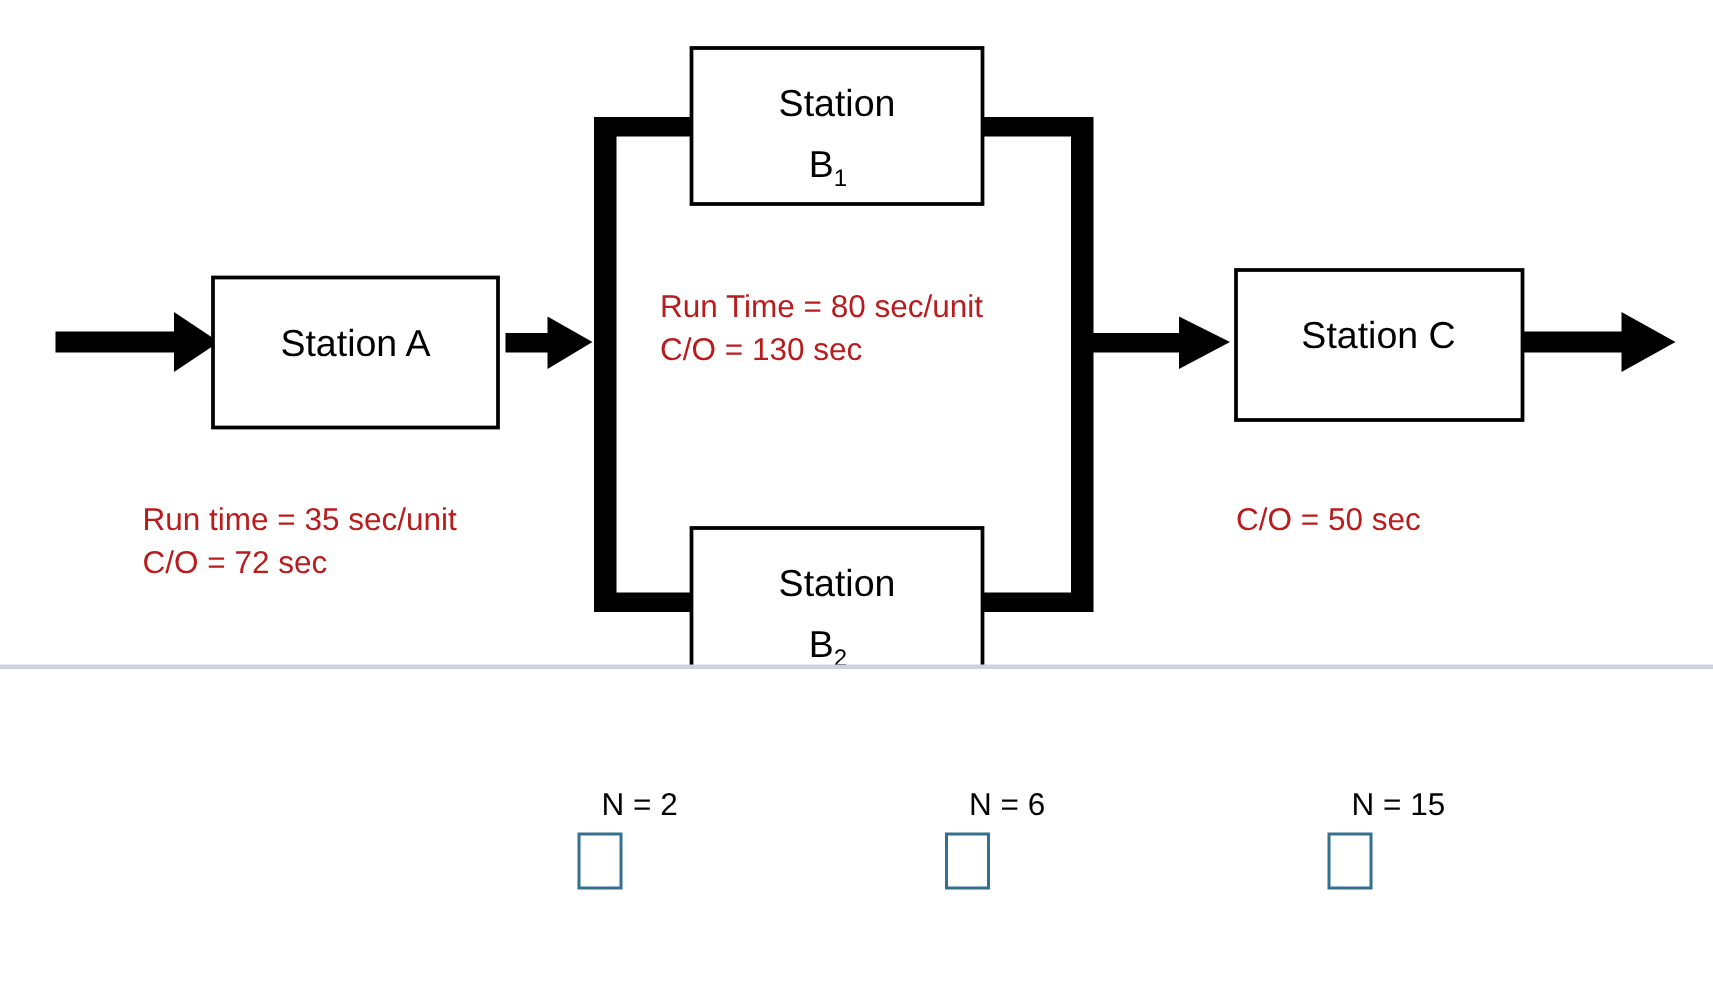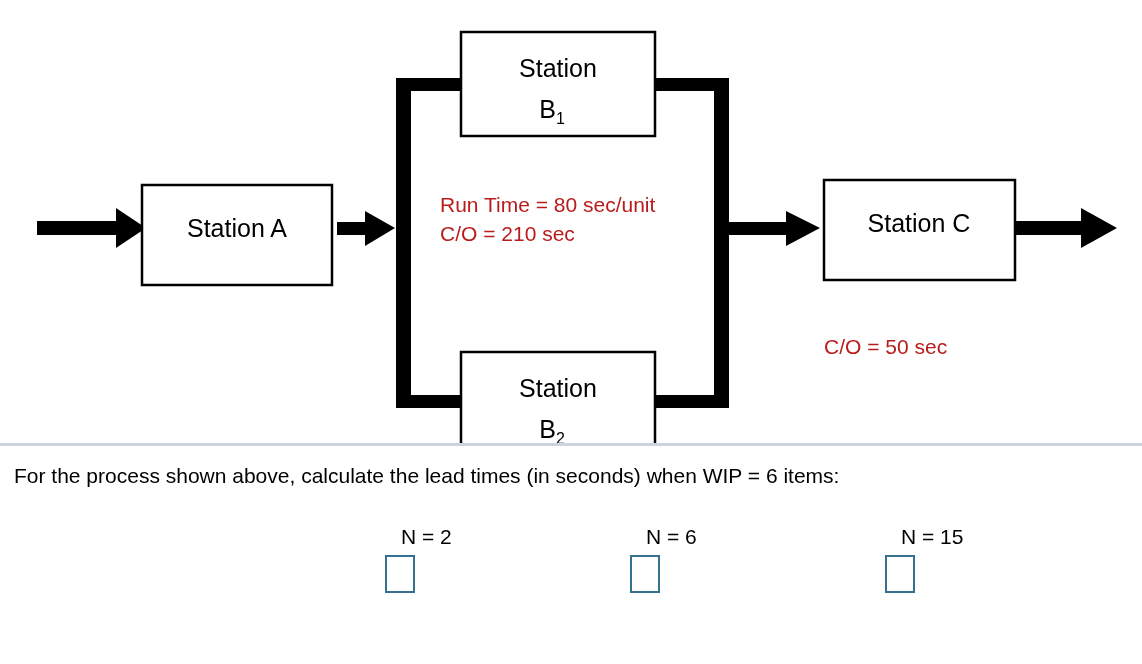--- a/index.html
+++ b/index.html
@@ -168,36 +168,39 @@
 
       <rect x="824" y="180" width="191" height="100" fill="#ffffff" stroke="#000000" stroke-width="2.5"></rect>
       <text class="svg-box-label" x="919" y="232" text-anchor="middle">Station C</text>
 
       <g>
         <rect x="1015" y="221" width="70" height="14" fill="#000"></rect>
         <polygon points="1081,208 1081,248 1117,228" fill="#000"></polygon>
       </g>
     </svg>
 
+    <div class="note" id="note-a">
+      <div>Run time = 35 sec/unit</div>
+      <div>C/O = 72 sec</div>
+    </div>
 
     <div class="note" id="note-b">
       <div>Run Time = 80 sec/unit</div>
-      <div>C/O = 210 sec</div>
+      <div>C/O = 130 sec</div>
     </div>
 
     <div class="note" id="note-c">
       <div>C/O = 50 sec</div>
     </div>
   </div>
 
   <div id="divider"></div>
 
   <div id="question">
 
-    <div id="prompt">For the process shown above, calculate the lead times (in seconds) when WIP = 6 items:</div>
 
     <div id="row-label">
     </div>
 
     <div class="col-head col-1">N = 2</div>
     <input class="answer-box col-1" type="text" value="" style="">
 
     <div class="col-head col-2">N = 6</div>
     <input class="answer-box col-2" type="text" value="" style="">
 

